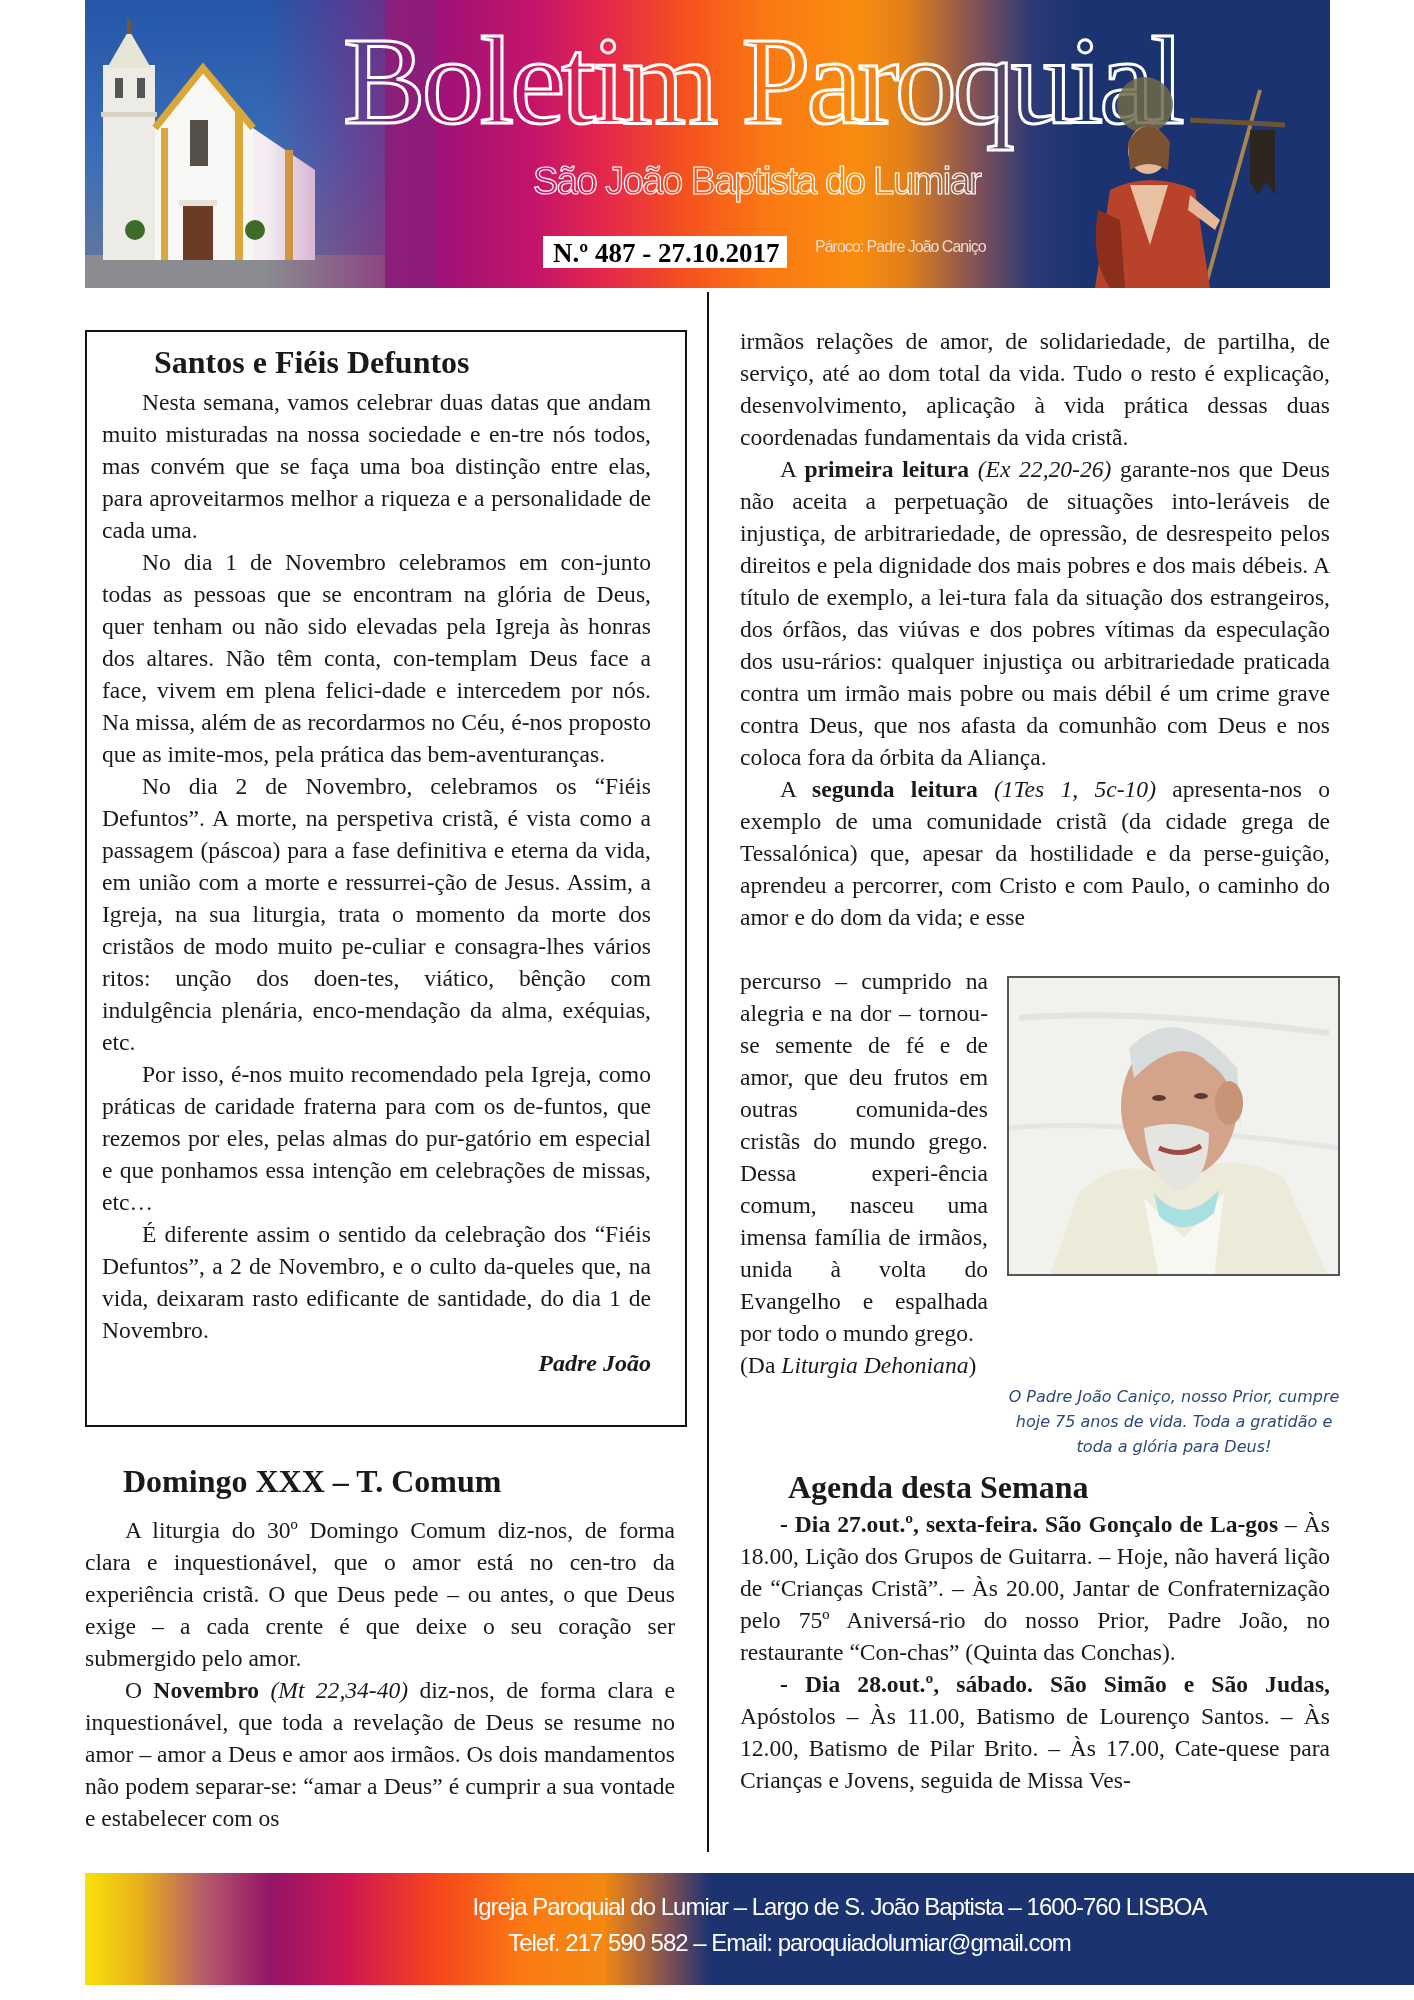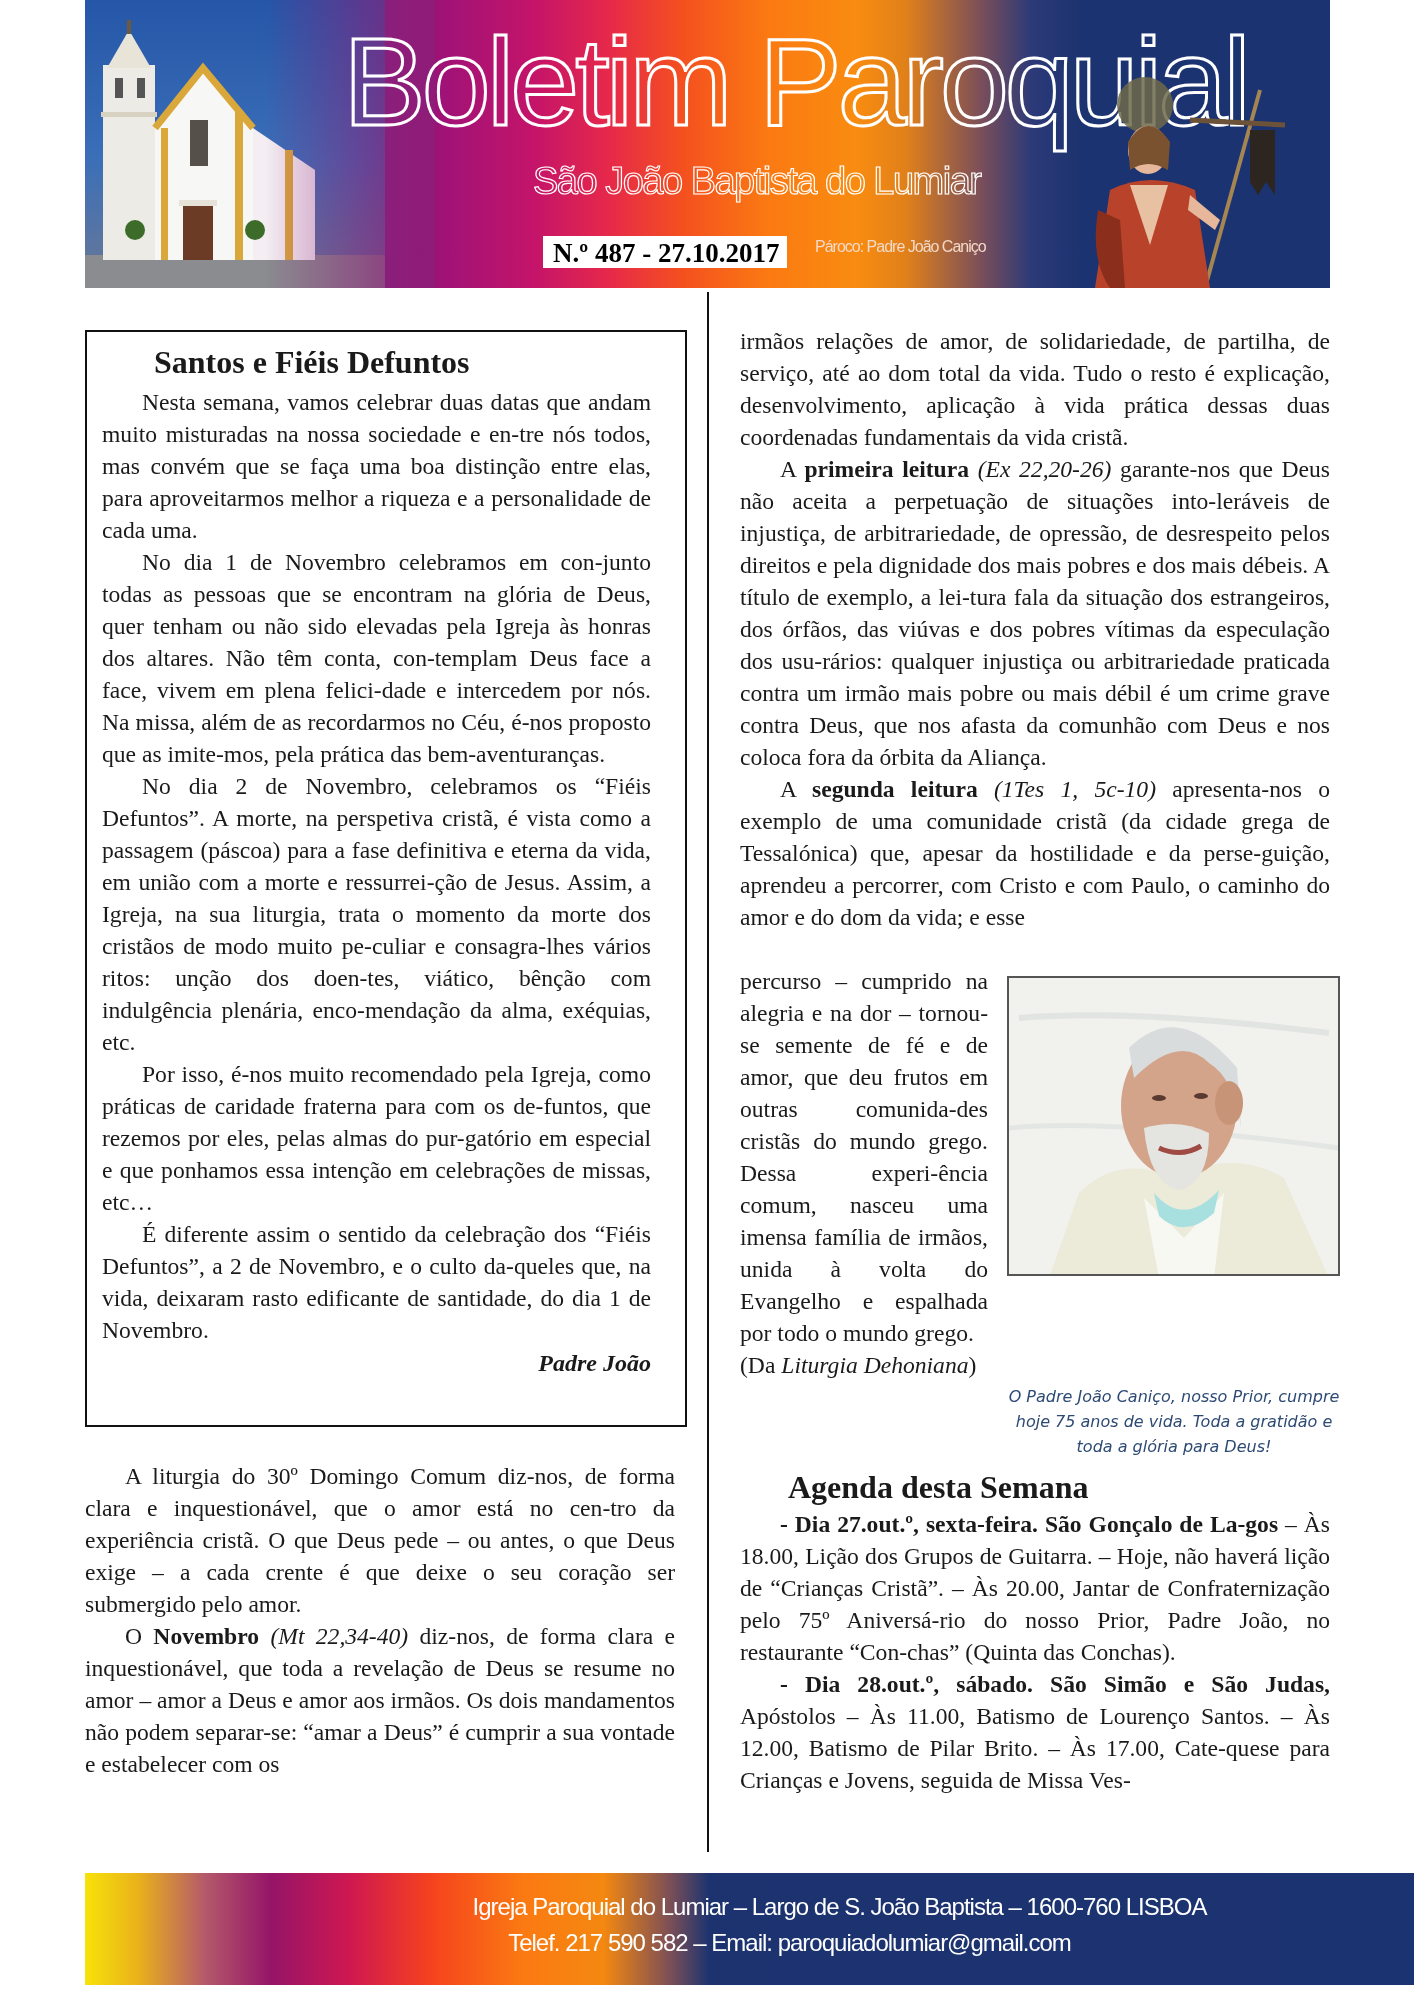--- a/index.html
+++ b/index.html
@@ -20,21 +20,21 @@
       background: linear-gradient(180deg, #2556a8 0%, #3b6fb8 55%, #6a7896 100%);
     }
     .church-fade {
       position: absolute; left: 180px; top: 0; width: 170px; height: 288px;
       background: linear-gradient(90deg, rgba(122,42,134,0) 0%, rgba(140,30,120,0.9) 100%);
     }
     .church svg { position: absolute; left: 0; top: 0; }
     .saint { position: absolute; right: 30px; top: 70px; width: 230px; height: 218px; }
     .banner-title {
       position: absolute; left: 258px; top: 8px;
-      font-family: Liberation Sans, sans-serif;
+      font-family: Liberation Serif, serif;
       font-weight: 400; font-size: 124px; letter-spacing: -4px;
       color: transparent; -webkit-text-stroke: 3px #ffffff;
       white-space: nowrap; line-height: 1.2; text-align: center;
     }
     .banner-subtitle {
       position: absolute; left: 448px; top: 160px;
       font-family: "Liberation Sans", "DejaVu Sans", sans-serif;
       font-size: 38px; letter-spacing: -1.5px;
       color: transparent; -webkit-text-stroke: 1.2px #ffffff;
       white-space: nowrap;
@@ -160,20 +160,21 @@
   <h2 class="box-title">Santos e Fiéis Defuntos</h2>
   <p class="para"><span class="indent"></span><span>Nesta semana, vamos celebrar duas datas que andam muito misturadas na nossa sociedade e en-tre nós todos, mas convém que se faça uma boa distinção entre elas, para aproveitarmos melhor a riqueza e a personalidade de cada uma.</span></p>
   <p class="para"><span class="indent"></span><span>No dia 1 de Novembro celebramos em con-junto todas as pessoas que se encontram na glória de Deus, quer tenham ou não sido elevadas pela Igreja às honras dos altares. Não têm conta, con-templam Deus face a face, vivem em plena felici-dade e intercedem por nós. Na missa, além de as recordarmos no Céu, é-nos proposto que as imite-mos, pela prática das bem-aventuranças.</span></p>
   <p class="para"><span class="indent"></span><span>No dia 2 de Novembro, celebramos os “Fiéis Defuntos”. A morte, na perspetiva cristã, é vista como a passagem (páscoa) para a fase definitiva e eterna da vida, em união com a morte e ressurrei-ção de Jesus. Assim, a Igreja, na sua liturgia, trata o momento da morte dos cristãos de modo muito pe-culiar e consagra-lhes vários ritos: unção dos doen-tes, viático, bênção com indulgência plenária, enco-mendação da alma, exéquias, etc.</span></p>
   <p class="para"><span class="indent"></span><span>Por isso, é-nos muito recomendado pela Igreja, como práticas de caridade fraterna para com os de-funtos, que rezemos por eles, pelas almas do pur-gatório em especial e que ponhamos essa intenção em celebrações de missas, etc…</span></p>
   <p class="para"><span class="indent"></span><span>É diferente assim o sentido da celebração dos “Fiéis Defuntos”, a 2 de Novembro, e o culto da-queles que, na vida, deixaram rasto edificante de santidade, do dia 1 de Novembro.</span></p>
   <p class="signature">Padre João</p>
 </div>
 
 <div class="left-bottom">
+  <h2 class="section-title">Domingo XXX – T. Comum</h2>
   <p class="para"><span class="indent"></span><span>A liturgia do 30º Domingo Comum diz-nos, de forma clara e inquestionável, que o amor está no cen-tro da experiência cristã. O que Deus pede – ou antes, o que Deus exige – a cada crente é que deixe o seu coração ser submergido pelo amor.</span></p>
   <p class="para"><span class="indent"></span><span>O </span><b>Novembro</b> <i>(Mt 22,34-40)</i><span> diz-nos, de forma clara e inquestionável, que toda a revelação de Deus se resume no amor – amor a Deus e amor aos irmãos. Os dois mandamentos não podem separar-se: “amar a Deus” é cumprir a sua vontade e estabelecer com os</span></p>
 </div>
 
 <div class="right-top">
   <p class="para">irmãos relações de amor, de solidariedade, de partilha, de serviço, até ao dom total da vida. Tudo o resto é explicação, desenvolvimento, aplicação à vida prática dessas duas coordenadas fundamentais da vida cristã.</p>
   <p class="para"><span class="indent"></span><span>A </span><b>primeira leitura</b> <i>(Ex 22,20-26)</i><span> garante-nos que Deus não aceita a perpetuação de situações into-leráveis de injustiça, de arbitrariedade, de opressão, de desrespeito pelos direitos e pela dignidade dos mais pobres e dos mais débeis. A título de exemplo, a lei-tura fala da situação dos estrangeiros, dos órfãos, das viúvas e dos pobres vítimas da especulação dos usu-rários: qualquer injustiça ou arbitrariedade praticada contra um irmão mais pobre ou mais débil é um crime grave contra Deus, que nos afasta da comunhão com Deus e nos coloca fora da órbita da Aliança.</span></p>
   <p class="para"><span class="indent"></span><span>A </span><b>segunda leitura</b> <i>(1Tes 1, 5c-10)</i><span> apresenta-nos o exemplo de uma comunidade cristã (da cidade grega de Tessalónica) que, apesar da hostilidade e da perse-guição, aprendeu a percorrer, com Cristo e com Paulo, o caminho do amor e do dom da vida; e esse</span></p>
 </div>
 

